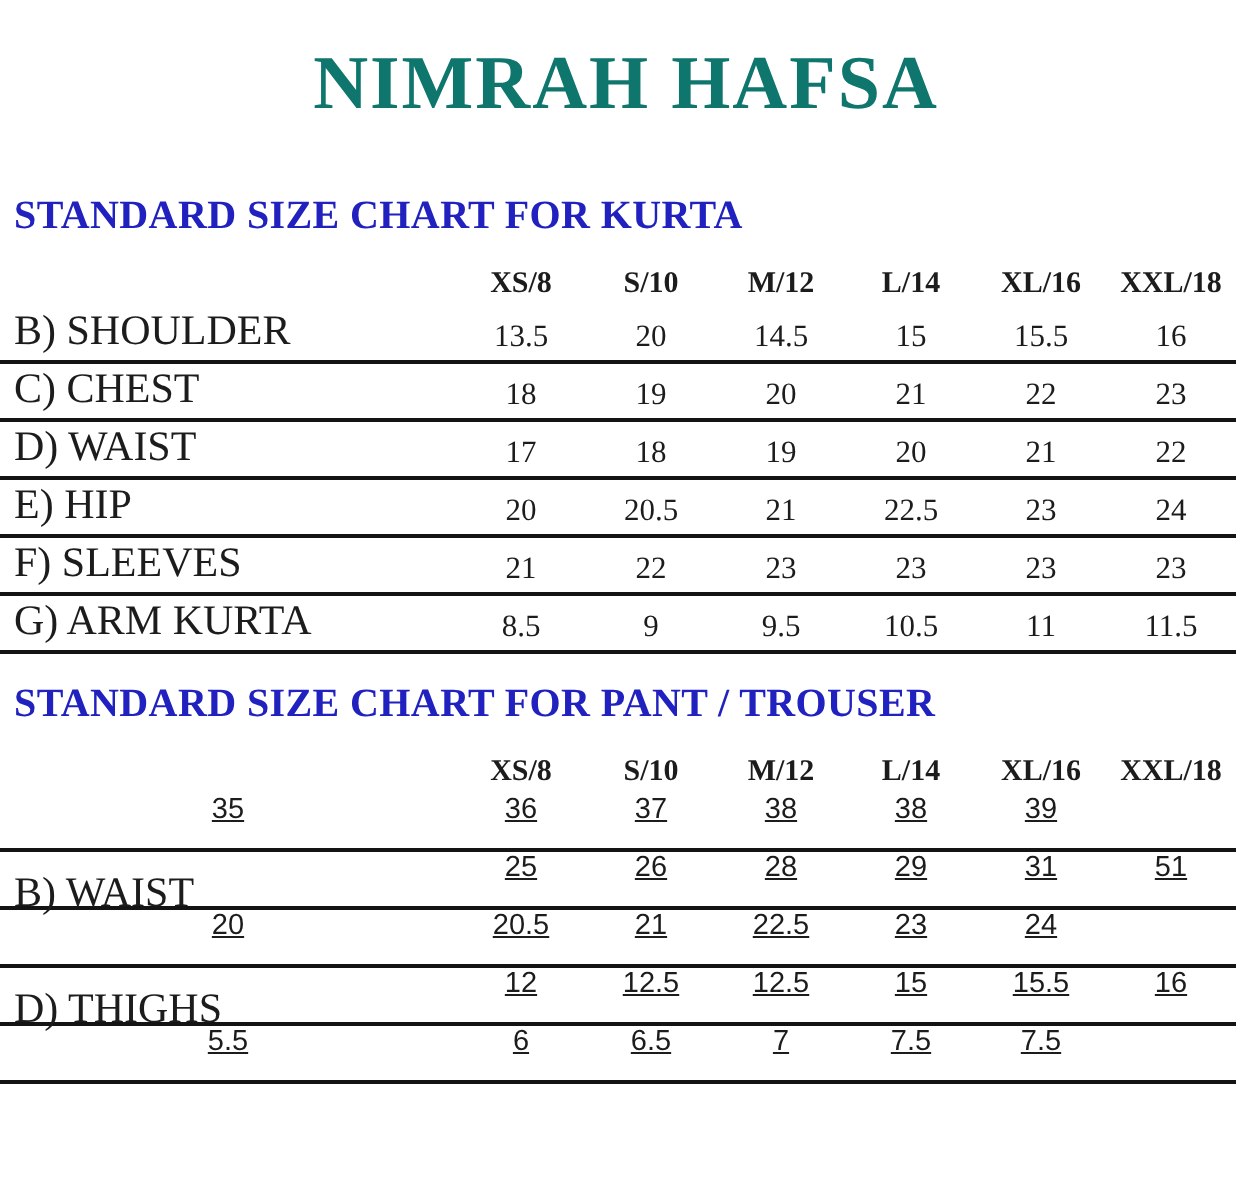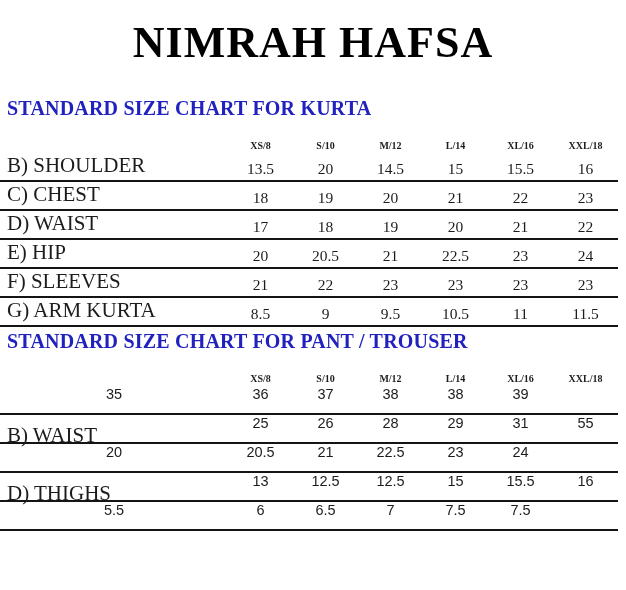--- a/index.html
+++ b/index.html
@@ -2,49 +2,49 @@
 <html><head>
 <meta charset="utf-8">
 <style>
   html, body { margin:0; padding:0; }
   body {
     width:626px; height:590px; background:#ffffff; overflow:hidden;
     font-family:"Liberation Serif", serif; color:#1c1c1c;
   }
   .doc-title {
     padding-top:24px; text-align:center;
-    font-size:44px; font-weight:bold; letter-spacing:1px;
-    line-height:37px; color:#000000;
+    font-size:38px; font-weight:bold; letter-spacing:1px;
+    line-height:37px; color:#0f766e;
   }
   .section-heading {
     font-size:20px; font-weight:bold; color:#2121c0;
     margin:35px 0 0 7px; line-height:24px; letter-spacing:0.2px;
   }
-  .section-heading.second { margin-top:2px; }
+  .section-heading.second { margin-top:13px; }
   .size-table { width:618px; margin-top:11px; }
   .t-row {
     display:grid;
     grid-template-columns:228px repeat(6, 65px);
     align-items:end;
     box-sizing:border-box;
   }
   .header-row { height:22px; }
   .data-row { height:29px; border-bottom:2.5px solid #141414; }
   .row-label {
     padding-left:7px; padding-bottom:3px;
     font-size:21px; white-space:nowrap;
   }
   .cell {
     text-align:center; padding-bottom:3px;
     font-size:15.5px; white-space:nowrap;
   }
-  .header-row .cell { font-weight:bold; font-size:10px; padding-bottom:2px; }
+  .header-row .cell { font-weight:bold; font-size:15px; padding-bottom:2px; }
   .pant .data-row .cell {
     font-family:"Liberation Sans", sans-serif;
-    font-size:14.5px; padding-bottom:20px;
+    font-size:14.5px; padding-bottom:20px;text-decoration:underline;
   }
 </style>
 </head>
 <body>
 
 <div class="doc-title">NIMRAH HAFSA</div>
 
 <div class="section-heading">STANDARD SIZE CHART FOR KURTA</div>
 
 <div class="size-table kurta">
@@ -133,33 +133,33 @@
     <div class="cell">38</div>
     <div class="cell">39</div>
   </div>
   <div class="t-row data-row">
     <div class="row-label">B) WAIST</div>
     <div class="cell">25</div>
     <div class="cell">26</div>
     <div class="cell">28</div>
     <div class="cell">29</div>
     <div class="cell">31</div>
-    <div class="cell">55</div>
+    <div class="cell">51</div>
   </div>
   <div class="t-row data-row">
     <div class="cell">20</div>
     <div class="cell">20.5</div>
     <div class="cell">21</div>
     <div class="cell">22.5</div>
     <div class="cell">23</div>
     <div class="cell">24</div>
   </div>
   <div class="t-row data-row">
     <div class="row-label">D) THIGHS</div>
-    <div class="cell">13</div>
+    <div class="cell">12</div>
     <div class="cell">12.5</div>
     <div class="cell">12.5</div>
     <div class="cell">15</div>
     <div class="cell">15.5</div>
     <div class="cell">16</div>
   </div>
   <div class="t-row data-row">
     <div class="cell">5.5</div>
     <div class="cell">6</div>
     <div class="cell">6.5</div>

